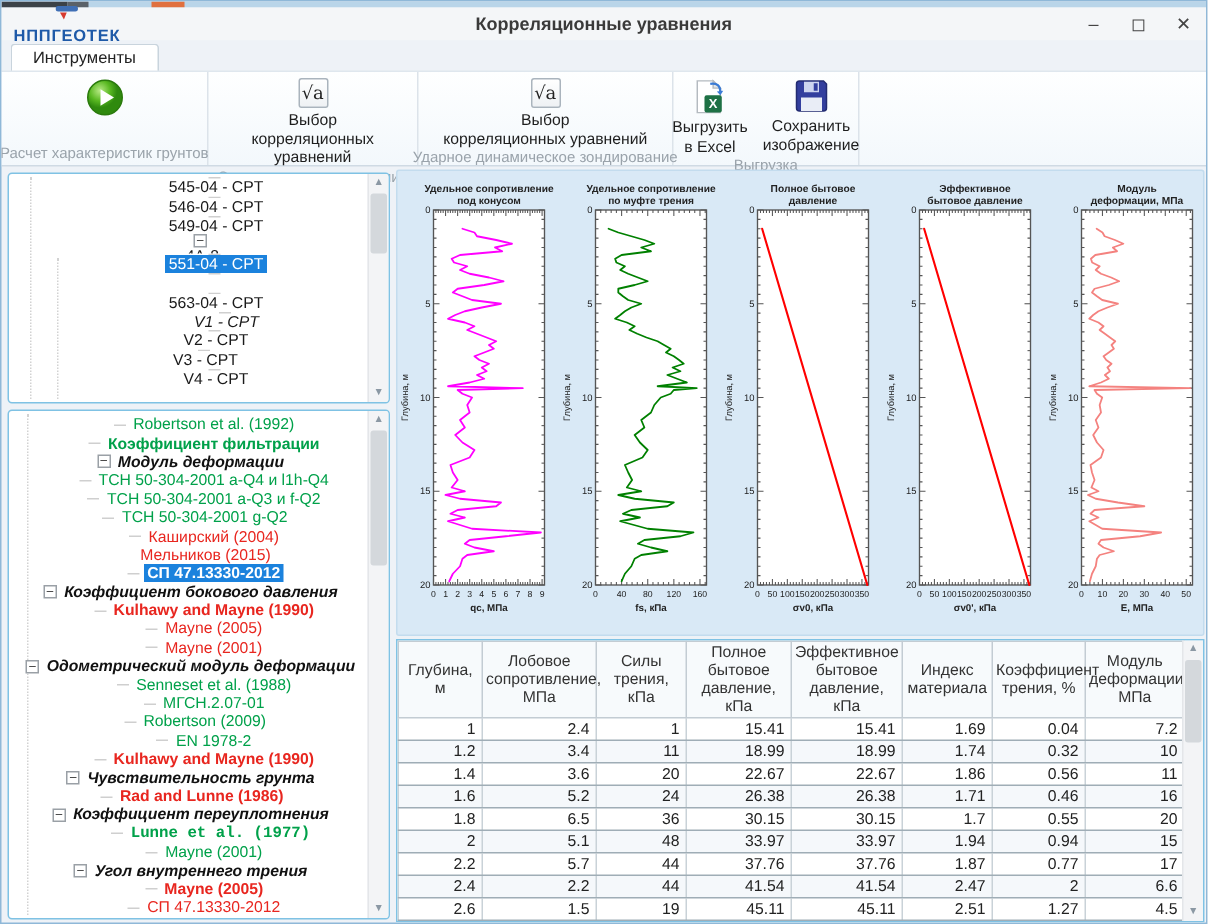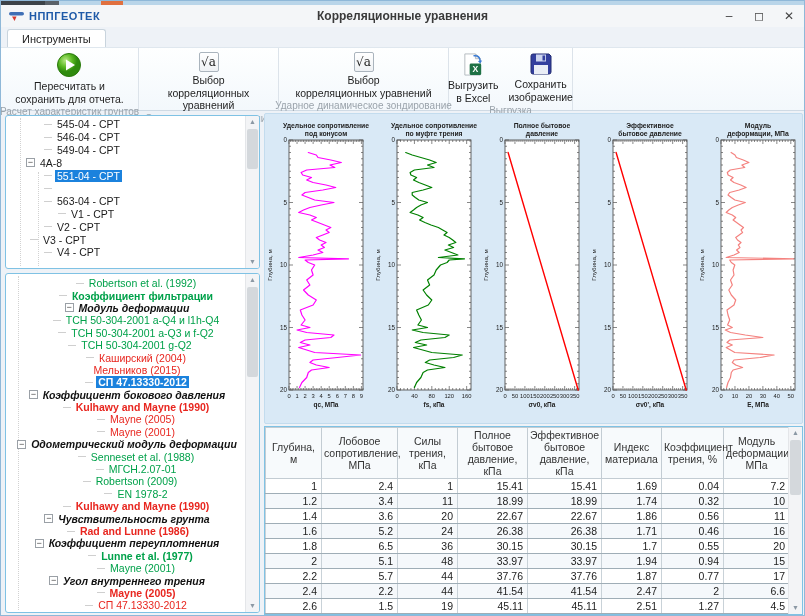--- a/index.html
+++ b/index.html
@@ -5,21 +5,21 @@
   * { box-sizing: border-box; }
   body { margin:0; background:#cdd7e0; font-family:"Liberation Sans",sans-serif; }
   .window{ position:relative; width:805px; height:616px; background:#eef2f7; border:1px solid #8fb8d8; overflow:hidden; }
 
   
   .top-sliver{ position:absolute; top:0; left:0; right:0; height:4px; background:#b9d5e9; }
   .sliver-frag{ position:absolute; top:0; height:4px; }
 
   
   .titlebar{ position:absolute; top:4px; left:0; right:0; height:22px; background:#f4f6f8; display:flex; align-items:center; }
-  .logo{ display:flex; align-items:center; gap:4px; padding-left:8px; z-index:2; }
+  .logo{ display:flex; align-items:center; gap:4px; padding-left:8px; z-index:2;flex-direction:column; }
   .logo-text{ font-size:11px; font-weight:bold; color:#1f5aa8; letter-spacing:.5px; }
   .title{ position:absolute; left:0; right:0; text-align:center; font-size:12px; font-weight:bold; color:#3a3a3a; }
   .win-controls{ margin-left:auto; display:flex; z-index:2; }
   .win-btn{ width:30px; height:20px; text-align:center; font-size:12px; color:#444; line-height:20px; cursor:default; }
 
   
   .tabrow{ position:absolute; top:26px; left:0; right:0; height:20px; background:#eef2f7; }
   .tab{ position:absolute; left:6px; top:2px; height:19px; padding:0 14px; background:#fff; border:1px solid #c9d4dd; border-bottom:none; border-radius:3px 3px 0 0; font-size:11px; color:#222; line-height:18px; }
 
   
@@ -35,21 +35,21 @@
   
   .panel{ position:absolute; background:#fff; border:1px solid #7fc2e4; border-radius:3px; overflow:hidden; }
   #tree-panel{ left:4px; top:114px; width:255px; height:154px; }
   #methods-panel{ left:4px; top:272px; width:255px; height:340px; }
   .scroll-lane{ position:absolute; right:0; top:0; bottom:0; width:14px; background:#f3f4f6; border-left:1px solid #e4e6e9; }
   .scroll-arrow{ position:absolute; left:0; width:13px; height:12px; font-size:7px; color:#8b98a4; text-align:center; line-height:12px; }
   .arr-up{top:0}.arr-dn{bottom:0}
   .scroll-thumb{ position:absolute; left:1px; width:11px; background:#d4d8dc; border-radius:2px; }
 
   .trow{ display:flex; align-items:center; font-size:10.5px; color:#1a1a1a; white-space:nowrap; overflow:hidden; }
-  #tree-panel .trow{ height:12.8px; }
+  #tree-panel .trow{ height:12.8px;flex-direction:column; }
   #methods-panel .trow{ height:12.4px;justify-content:center; }
   .expander{ width:9px; height:9px; border:1px solid #9aa0a6; background:#fff; font-size:9px; line-height:7px; text-align:center; color:#444; margin-right:3px; flex:0 0 auto; }
   .dash{ width:8px; border-top:1px solid #cfcfcf; margin-right:3px; flex:0 0 auto; }
   .lbl{ padding:0 2px; }
   .sel{ background:#1b82dd; color:#fff; }
   .green{ color:#00a14a; } .red{ color:#e8261f; }
   .bold{ font-weight:bold; }
   .hdr{ font-weight:bold; font-style:italic; color:#111; }
   .guide{ position:absolute; border-left:1px dotted #d2d2d2; }
 
@@ -104,22 +104,20 @@
             <defs>
                 <radialGradient id="pg" cx="35%" cy="30%">
                   <stop offset="0%" stop-color="#b8e986"></stop>
                   <stop offset="60%" stop-color="#59b821"></stop>
                   <stop offset="100%" stop-color="#2f8a0e"></stop>
                 </radialGradient>
               </defs>
             <circle cx="13" cy="13" r="11.5" fill="url(#pg)" stroke="#2a7a0c" stroke-width="1"></circle>
             <polygon points="10,7.5 19,13 10,18.5" fill="#fff"></polygon>
           </svg>
-          <span class="btn-label">Пересчитать и
-сохранить для отчета.</span>
         </div>
       </div>
       <div class="gcaption">Расчет характеристик грунтов</div>
     </div>
 
     <div class="rgroup g2">
       <div class="rcontent">
         <div class="rbtn">
           <div class="sqrt-icon">√a</div>
           <span class="btn-label">Выбор
@@ -195,21 +193,21 @@
           <span class="lbl sel">551-04 - CPT</span>
         </div>
         <div class="trow" style="padding-left: 38px;">
           <span class="dash"></span>
           <span class="lbl"></span>
         </div>
         <div class="trow" style="padding-left: 38px;">
           <span class="dash"></span>
           <span class="lbl">563-04 - CPT</span>
         </div>
-        <div class="trow" style="padding-left: 52px;">
+        <div class="trow" style="padding-left: 52px; font-style: italic;">
           <span class="dash"></span>
           <span class="lbl">V1 - CPT</span>
         </div>
         <div class="trow" style="padding-left: 38px;">
           <span class="dash"></span>
           <span class="lbl">V2 - CPT</span>
         </div>
         <div class="trow" style="padding-left: 24px;">
           <span class="dash"></span>
           <span class="lbl">V3 - CPT</span>
@@ -310,21 +308,21 @@
           <span class="lbl hdr">Чувствительность грунта</span>
         </div>
         <div class="trow" style="padding-left: 8px;">
           <span class="dash"></span>
           <span class="lbl red bold">Rad and Lunne (1986)</span>
         </div>
         <div class="trow" style="padding-left: 6px;">
           <span class="expander">−</span>
           <span class="lbl hdr">Коэффициент переуплотнения</span>
         </div>
-        <div class="trow" style="padding-left: 33px;">
+        <div class="trow" style="padding-left: 33px; font-family: Liberation Mono, monospace;">
           <span class="dash"></span>
           <span class="lbl green bold">Lunne et al. (1977)</span>
         </div>
         <div class="trow" style="padding-left: 24px;">
           <span class="dash"></span>
           <span class="lbl green">Mayne (2001)</span>
         </div>
         <div class="trow" style="padding-left: 6px;">
           <span class="expander">−</span>
           <span class="lbl hdr">Угол внутреннего трения</span>

